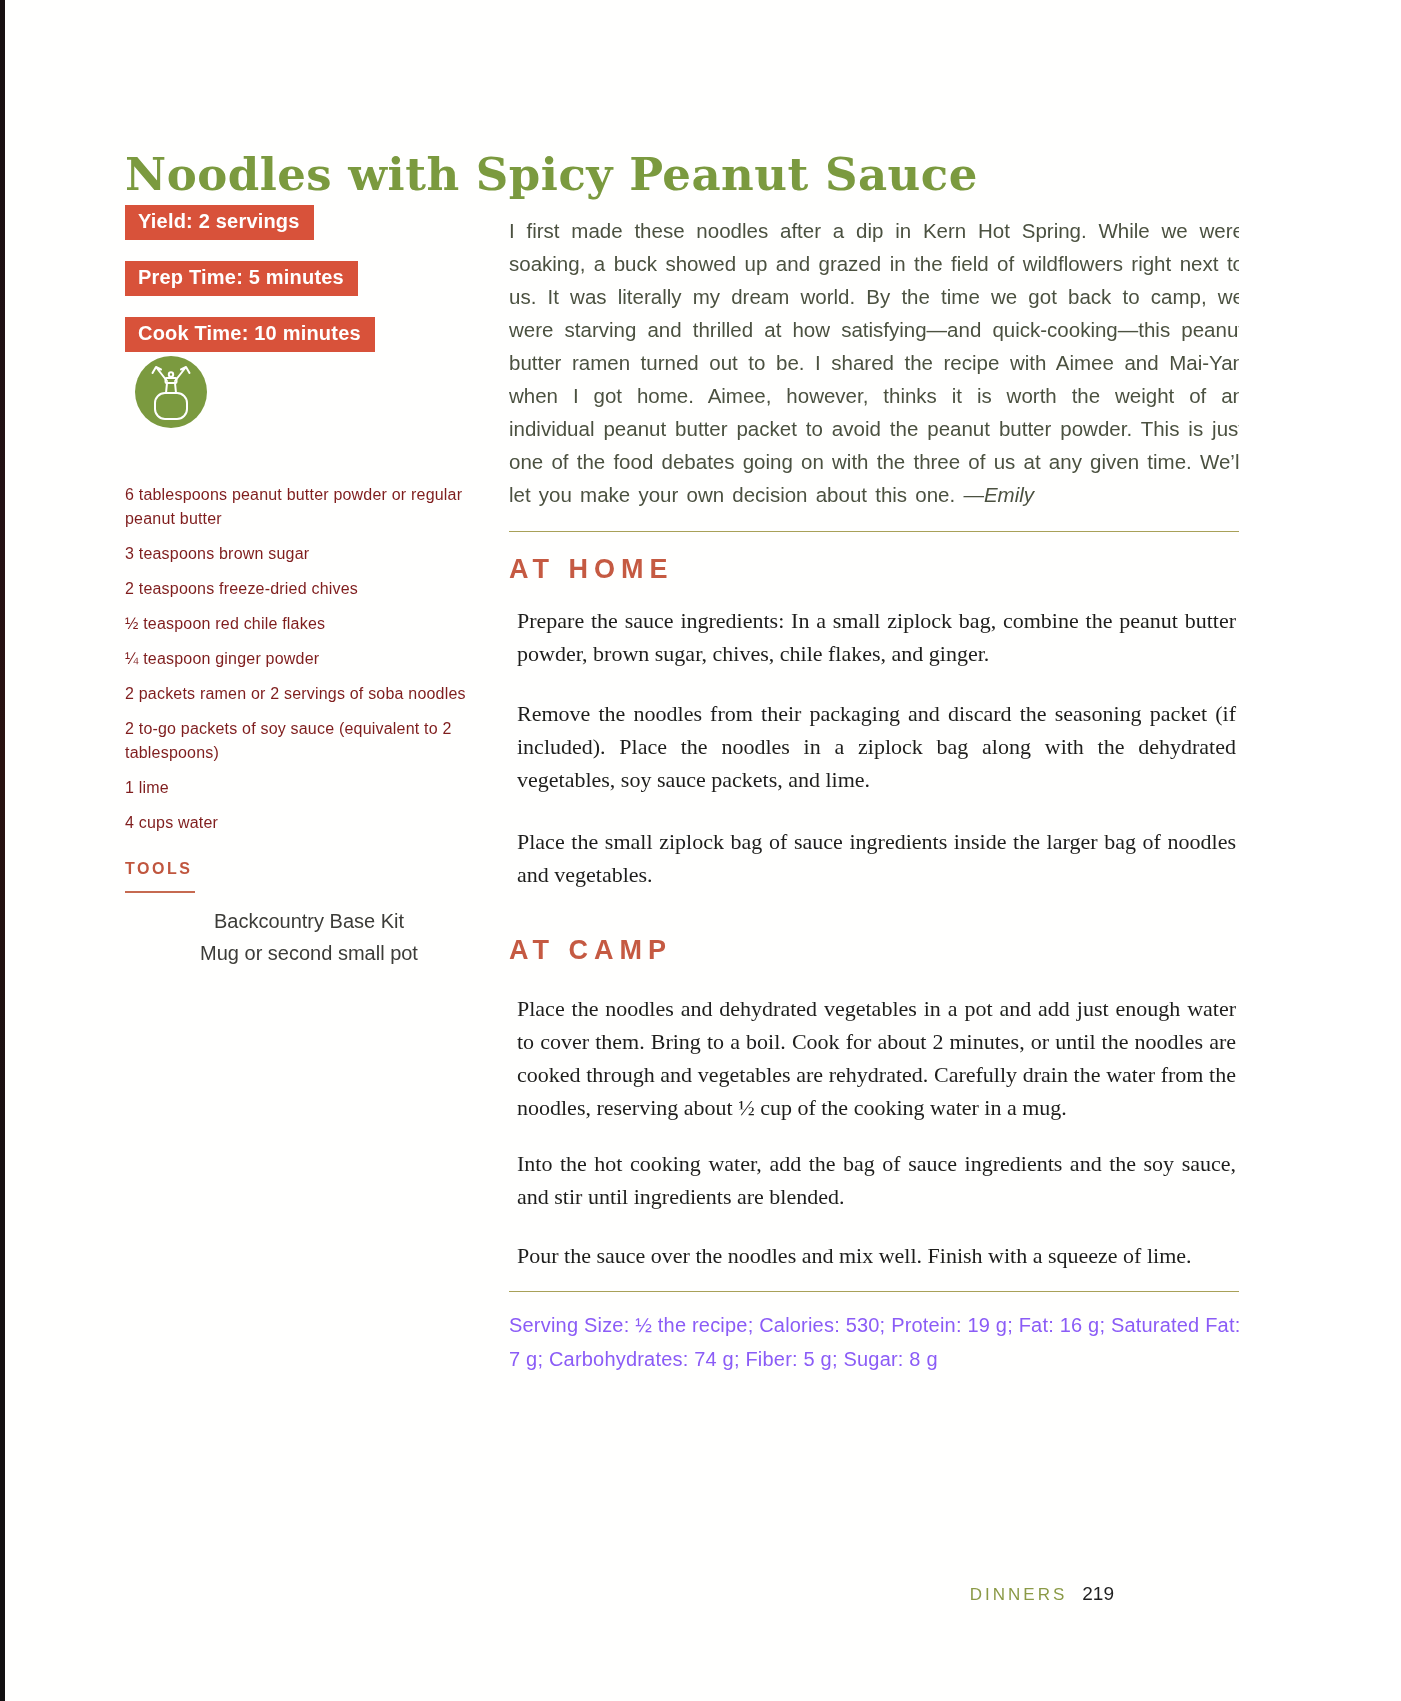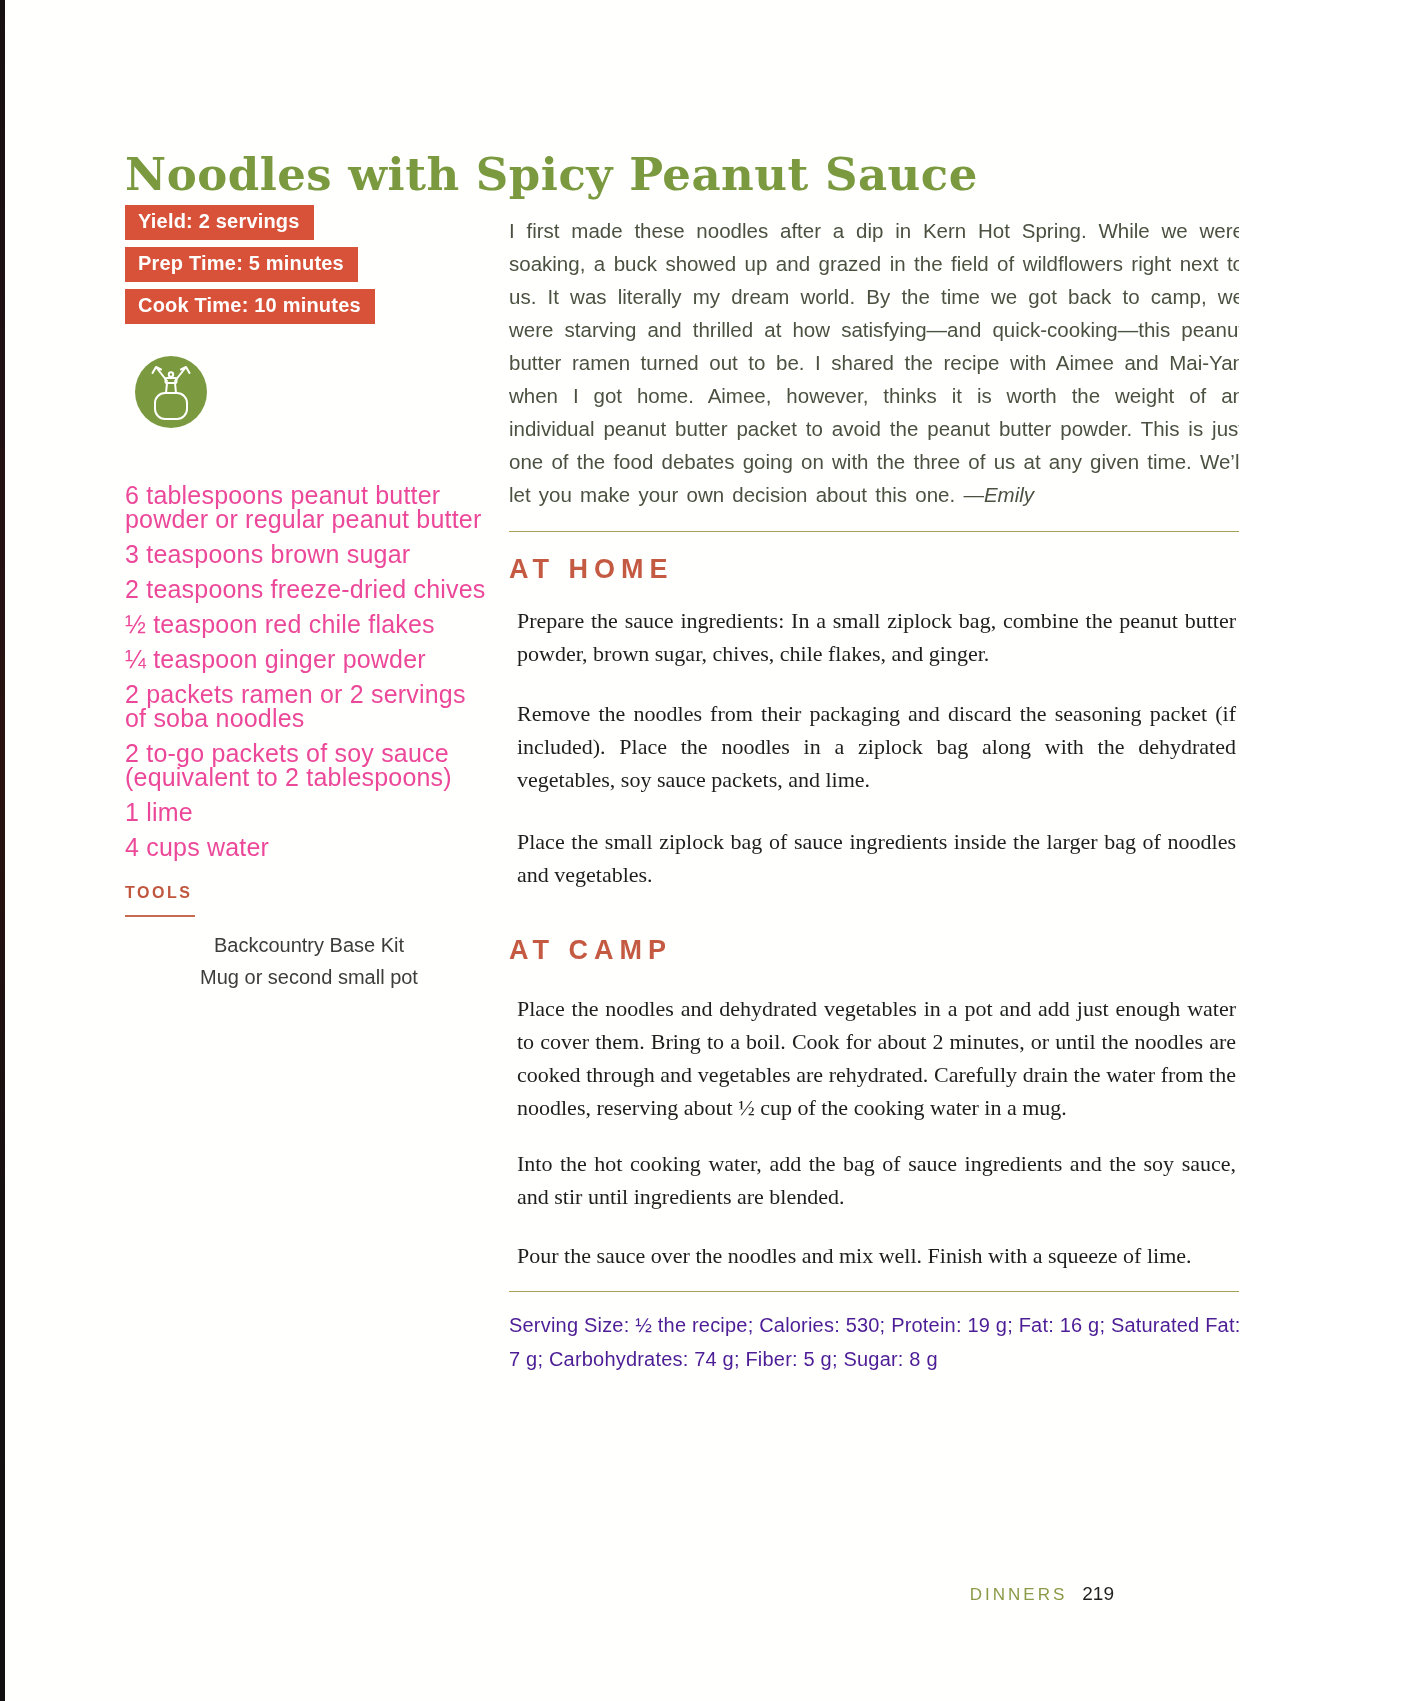--- a/index.html
+++ b/index.html
@@ -7,30 +7,30 @@
         font-family:"Liberation Sans",sans-serif;}
   .spine{position:absolute;left:0;top:0;width:5px;height:1701px;
          background:linear-gradient(180deg,#171011 0%,#241114 30%,#2a1210 45%,#171011 70%,#121011 100%);}
 
   
   .title{position:absolute;left:125px;top:118px;font-family:"DejaVu Serif",serif;font-weight:bold;
          font-size:45px;color:#7b9a3f;letter-spacing:0.5px;white-space:nowrap;}
 
   
   .badges{position:absolute;left:125px;top:205px;display:flex;flex-direction:column;
-          align-items:flex-start;gap:7px;}
+          align-items:flex-start;gap:21px;}
   .badge{background:#d8523a;color:#ffffff;font-weight:bold;font-size:20px;
          padding:5px 14px 7px 13px;letter-spacing:0.2px;}
 
   
   .stove{position:absolute;left:135px;top:356px;width:72px;height:72px;}
 
   
   .leftcol{position:absolute;left:125px;top:483px;width:368px;}
-  .ing-list{list-style:none;margin:0;padding:0;font-size:25px;color:#ec4899;
+  .ing-list{list-style:none;margin:0;padding:0;font-size:16px;color:#7f1d1d;
             letter-spacing:0.2px;}
   .ing-list li{line-height:24px;margin-bottom:11px;}
   .tools-head{display:inline-block;margin-top:14px;color:#c0563e;font-weight:bold;
               font-size:16px;letter-spacing:2.5px;border-bottom:2px solid #c66a50;
               padding-bottom:13px;padding-right:3px;}
   .tools-list{list-style:none;margin:12px 0 0 0;padding:0;font-size:20px;color:#3c3c38;text-align:center;}
   .tools-list li{line-height:32px;}
 
   
   .rightcol{position:absolute;left:509px;top:214px;width:735px;}
@@ -41,21 +41,21 @@
   .rule1{margin-top:20px;}
   .rule2{margin-top:19px;}
   .sec-head{color:#c55a42;font-weight:bold;font-size:27px;letter-spacing:6px;
             line-height:30px;margin:0;}
   .h-home{margin-top:22px;}
   .h-camp{margin-top:44px;}
   .body-p{font-family:"Liberation Serif",serif;font-size:22px;line-height:33px;
           color:#1e1e1c;text-align:justify;margin:8px;}
   .p-m20{margin-top:20px;} .p-m27{margin-top:27px;} .p-m29{margin-top:29px;}
   .p-m23{margin-top:23px;} .p-m26{margin-top:26px;}
-  .nutrition{font-size:20px;line-height:34px;color:#4c1d95;margin-top:16px;
+  .nutrition{font-size:20px;line-height:34px;color:#8b5cf6;margin-top:16px;
              letter-spacing:0.2px;}
 
   
   .footer{position:absolute;right:125px;top:1583px;display:flex;align-items:baseline;gap:15px;}
   .footer .section{color:#8b9a46;font-size:17px;letter-spacing:3px;}
   .footer .pagenum{color:#1f1f1f;font-size:19px;}
 </style>
 </head>
 <body>
 

